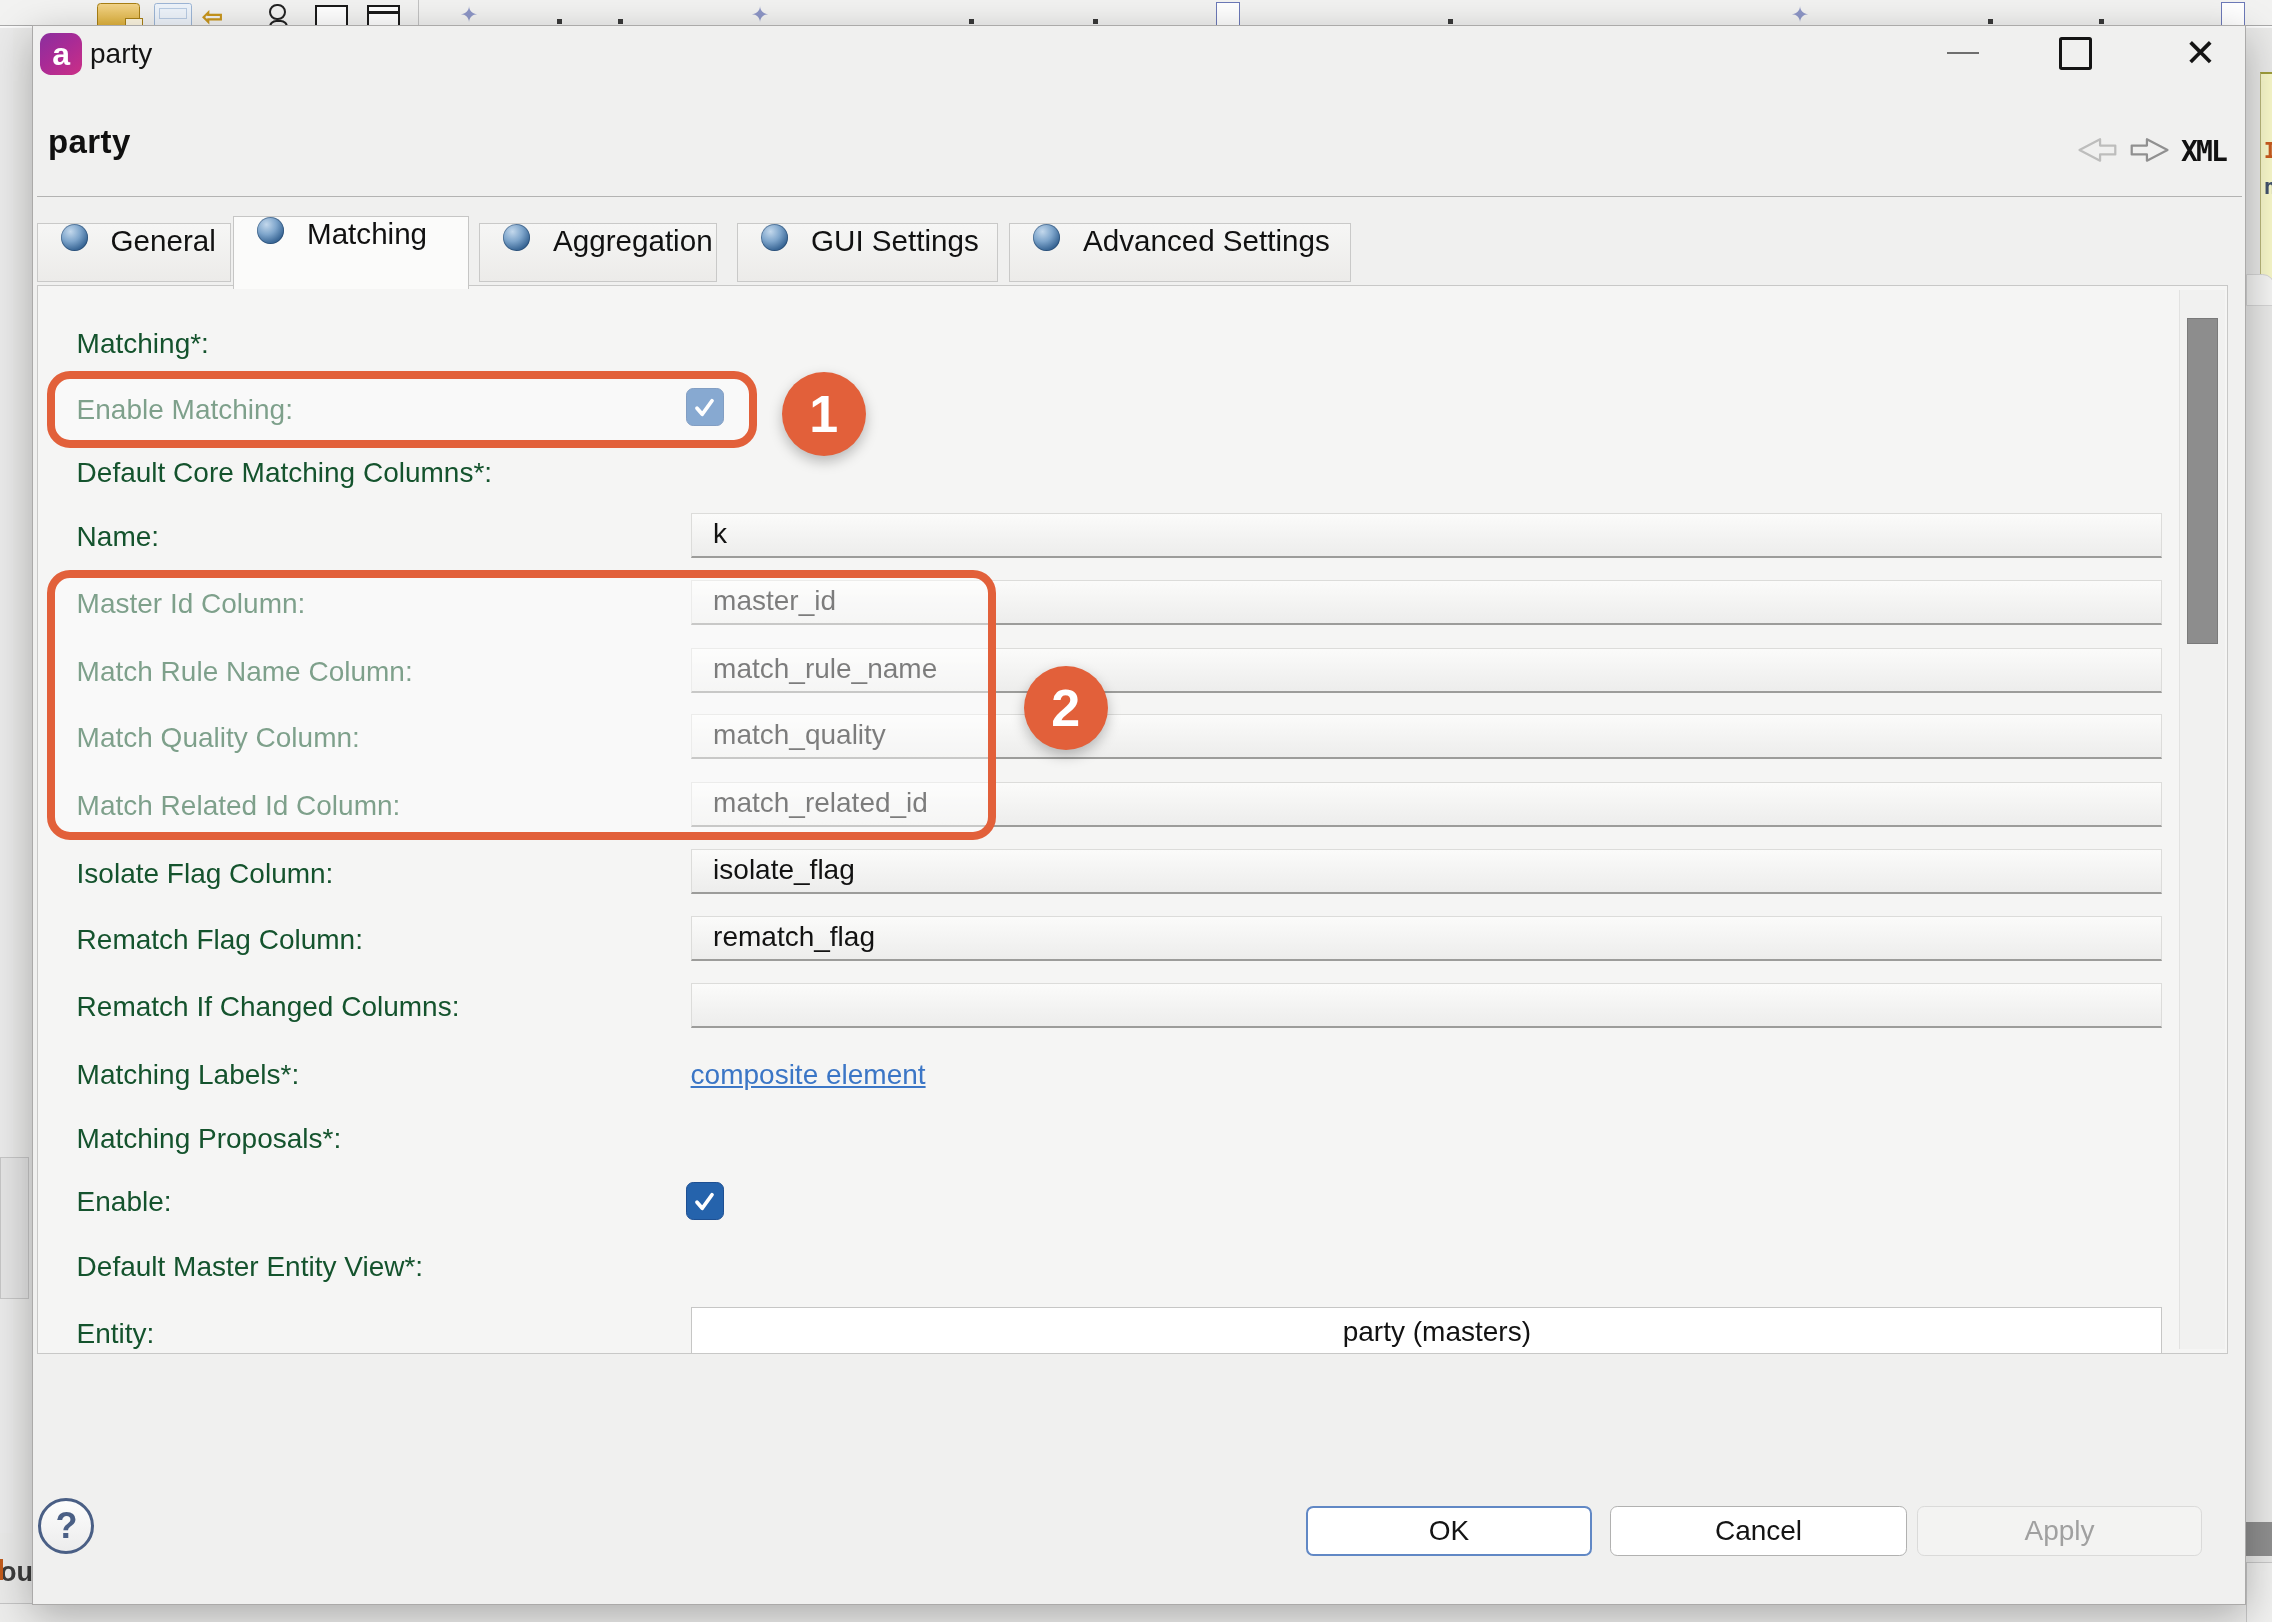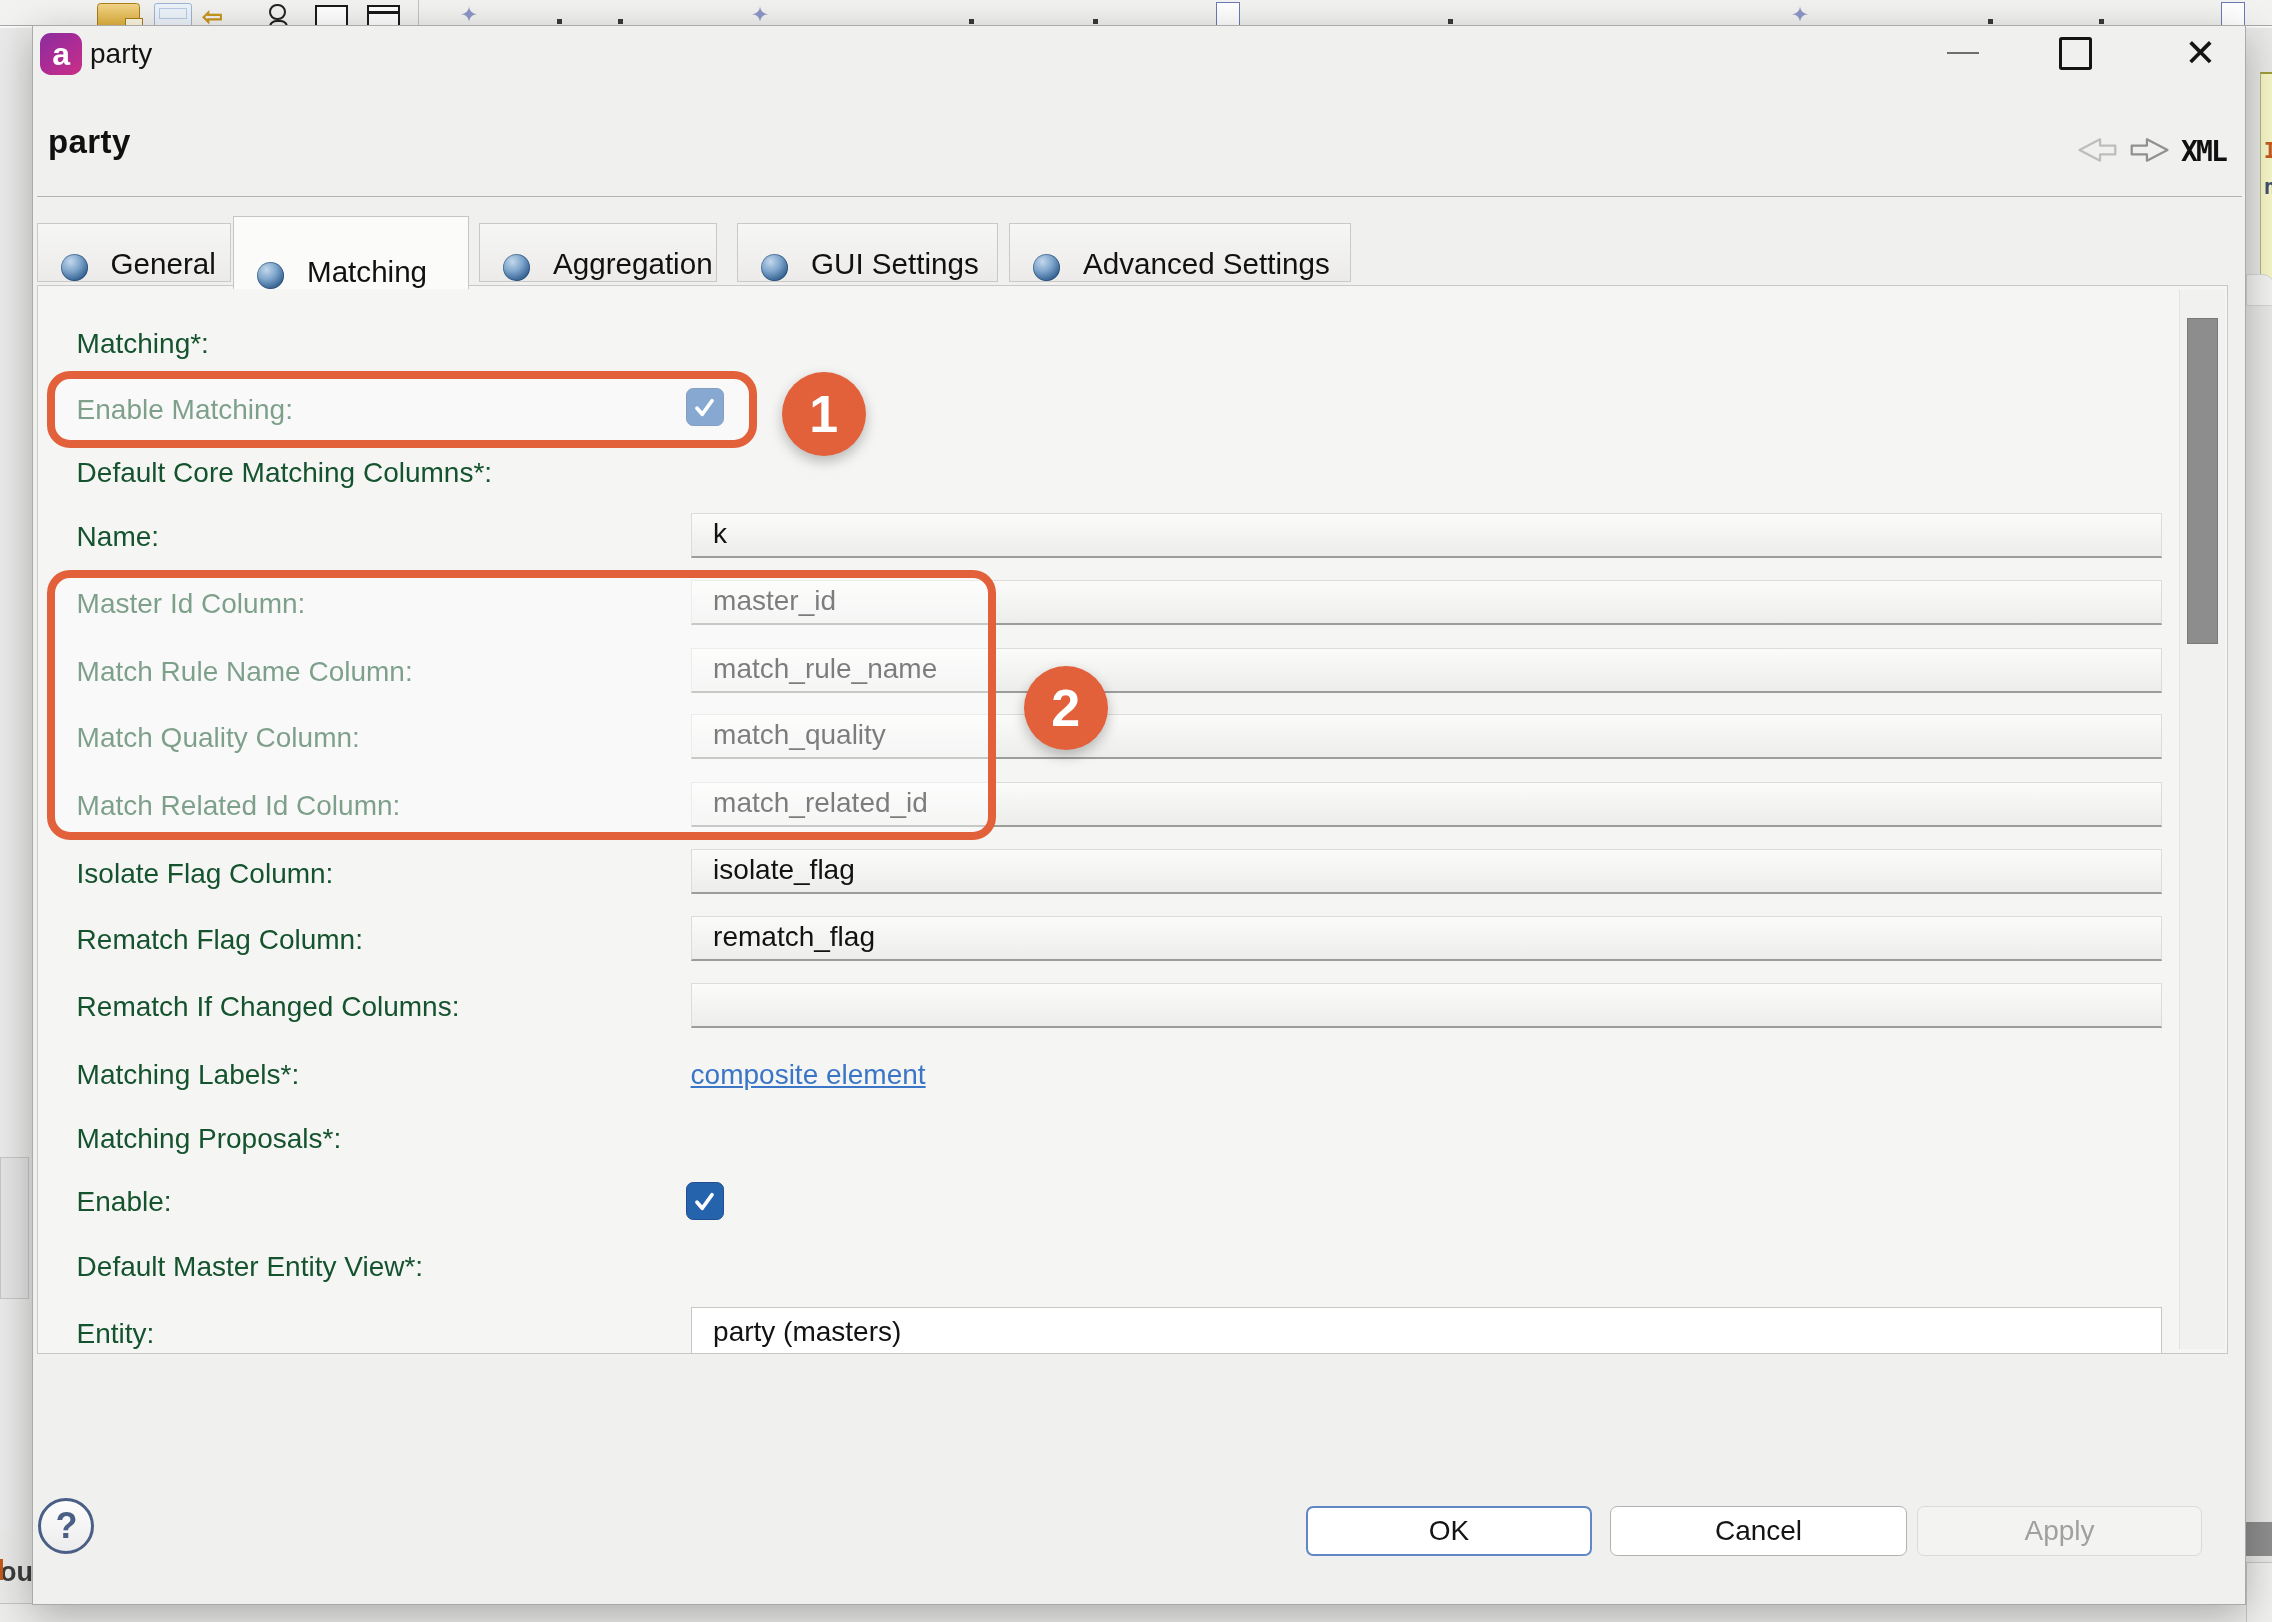--- a/index.html
+++ b/index.html
@@ -48,38 +48,38 @@
   .btn-min i{display:block;width:32px;height:0;border-top:2.7px solid #6e6e6e;}
   .btn-max{position:absolute;left:2019px;top:9px;width:47px;height:36px;display:flex;align-items:center;justify-content:center;}
   .btn-max i{display:block;width:27px;height:27px;border:3.1px solid #141414;border-radius:2.7px;}
   .btn-close{position:absolute;left:2144px;top:9px;width:47px;height:36px;display:flex;align-items:center;justify-content:center;font-size:38px;line-height:36px;color:#141414;}
   .hdr-title{position:absolute;left:15px;top:97px;font-size:33px;font-weight:bold;color:#101010;letter-spacing:0.4px;}
   .nav-arrow{position:absolute;top:107px;width:43px;height:34px;}
   .xml-label{position:absolute;left:2148px;top:109px;font-family:"DejaVu Sans Mono",monospace;font-size:28px;font-weight:bold;color:#111;letter-spacing:-1.8px;}
   .hdr-sep{position:absolute;left:3.6px;top:170px;width:2205px;height:0;border-top:1.8px solid #b3b3b2;}
 
   
-  .tab{position:absolute;display:flex;align-items:flex-end;box-sizing:border-box;padding-left:23px;gap:23px;
+  .tab{position:absolute;display:flex;align-items:flex-start;box-sizing:border-box;padding-left:23px;gap:23px;
     font-size:29.6px;color:#111;}
   .tab.inactive{top:197px;height:59px;background:linear-gradient(#f6f6f5,#ecebe9);border:0.9px solid #c9c9c8;}
   .tab.active{top:190px;height:73px;background:#fbfbfa;border:0.9px solid #c6c6c5;border-bottom:none;z-index:6;}
   .ball{width:27px;height:27px;border-radius:50%;flex:0 0 auto;
     background:radial-gradient(circle at 35% 28%, #c3d8ec 0%, #7fa6cc 38%, #3a6796 72%, #2b5078 100%);
     box-shadow:inset 0 0 0 0.9px rgba(25,55,90,.45);}
 
   
   .panel{position:absolute;left:3.6px;top:259px;width:2191px;height:1069px;background:#f5f5f4;
     border:0.9px solid #c8c8c7;box-sizing:border-box;overflow:hidden;z-index:3;}
   .row-label{position:absolute;left:39px;height:36px;line-height:36px;font-size:28px;color:#14532d;white-space:nowrap;z-index:2;}
   .field{position:absolute;left:653px;width:1471px;height:45px;box-sizing:border-box;
     background:linear-gradient(#fbfbfa 0%,#f1f1f0 70%,#ededec 100%);
     border:0.9px solid #dcdcda;border-bottom:2.7px solid #9c9c9a;z-index:2;}
   .field .val{display:block;font-size:28px;line-height:40px;padding-left:21.5px;color:#121212;white-space:nowrap;}
   .field.white{background:#ffffff;border:0.9px solid #c6c6c5;border-bottom:0.9px solid #c6c6c5;height:52px;}
-  .field.white .val{line-height:48px;}
+  .field.white .val{line-height:48px;text-align:center;}
   .checkbox{position:absolute;left:648px;width:36px;height:36px;background:#2563ac;border:0.9px solid #1d4f92;border-radius:7.2px;
     display:flex;align-items:center;justify-content:center;z-index:2;}
   .link{position:absolute;left:653px;font-size:28px;line-height:36px;color:#3b76c6;text-decoration:underline;z-index:2;}
 
   
   .scroll-track{position:absolute;right:1.8px;top:3.6px;bottom:3.6px;width:45px;background:#f1f1f0;border-left:0.9px solid #e2e2e1;z-index:2;}
   .scroll-thumb{position:absolute;right:9px;top:32px;width:29px;height:324px;background:#8d8d8d;border:0.9px solid #7a7a7a;z-index:3;}
 
   
   .ann-rect{position:absolute;border:8px solid #e2603a;border-radius:23px;background:rgba(255,255,255,.45);box-sizing:border-box;z-index:4;}

